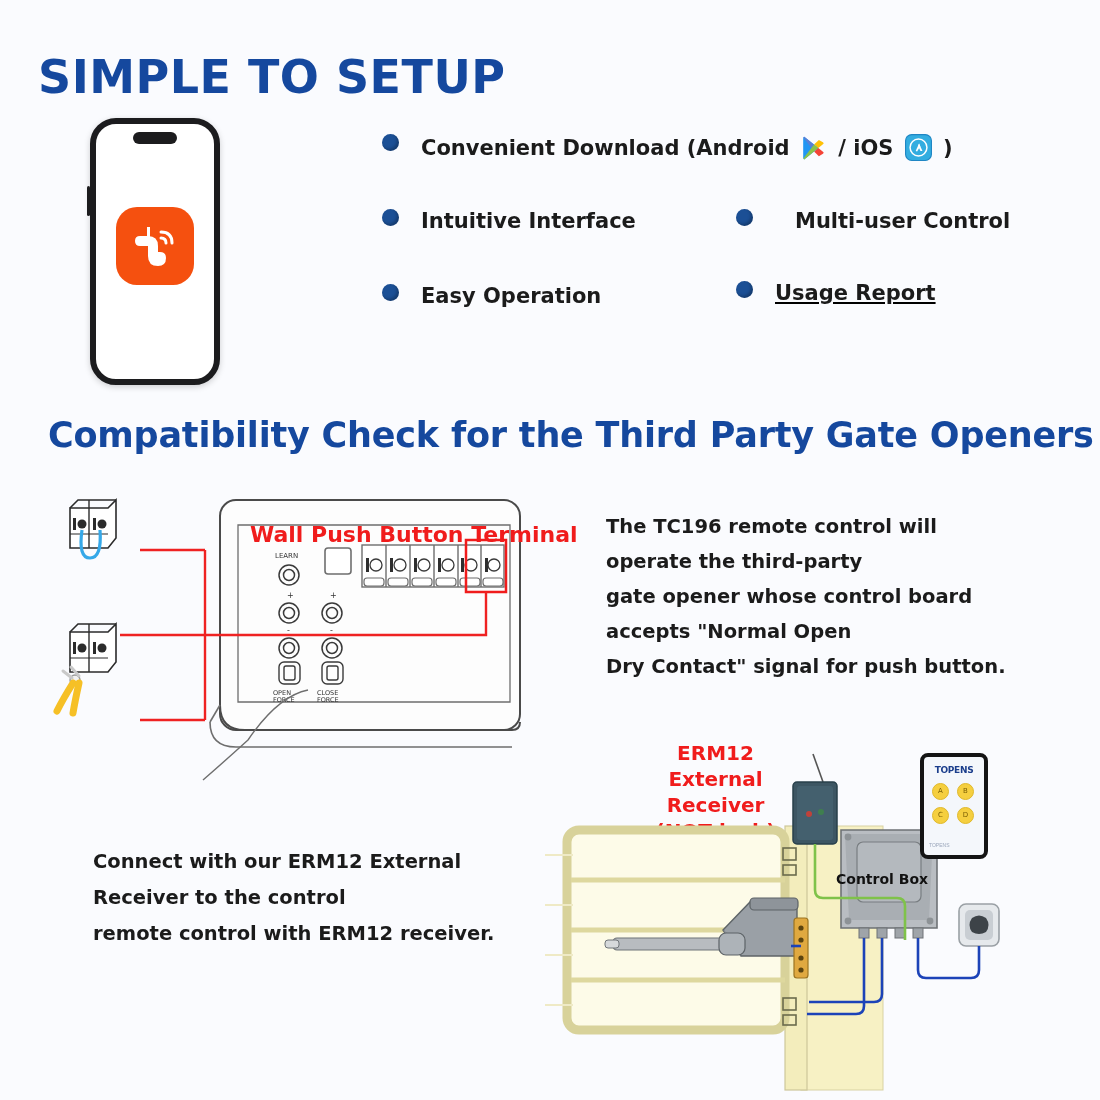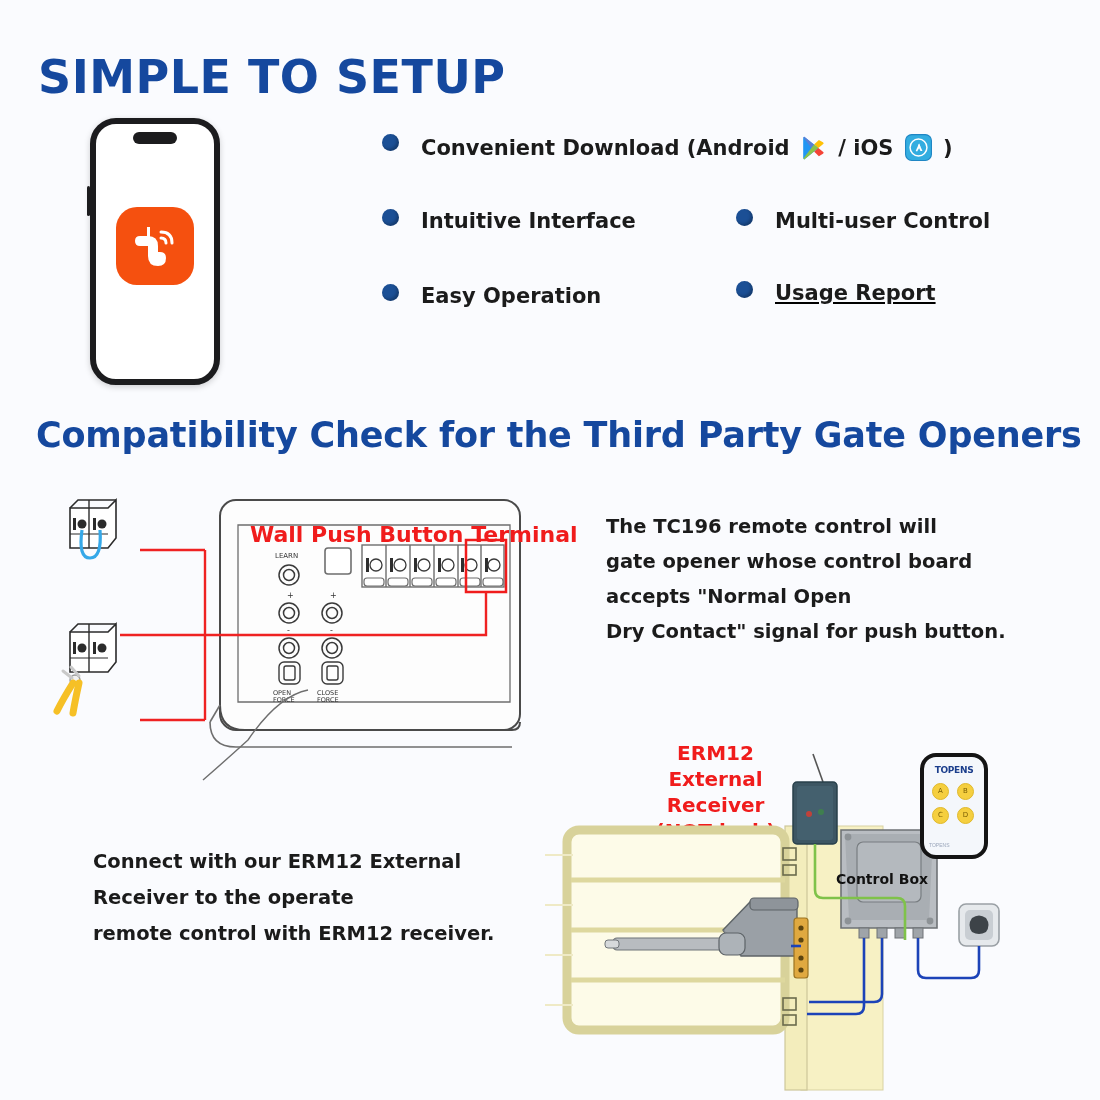--- a/index.html
+++ b/index.html
@@ -12,21 +12,21 @@
   .abs{position:absolute;}
 
   
   #h1-simple{
     left:38px;top:50px;
     font-size:46px;font-weight:bold;letter-spacing:.5px;
     color:#15489e;
     font-family:"DejaVu Sans","Liberation Sans",sans-serif;
   }
   #h2-compat{
-    left:36px;top:415px;
+    left:48px;top:415px;
     font-size:35px;font-weight:bold;
     color:#15489e;letter-spacing:-.2px;
     font-family:"DejaVu Sans","Liberation Sans",sans-serif;
   }
 
   
   #phone-tuya{
     left:90px;top:118px;width:118px;height:255px;
     border:6px solid #1c1c1e;border-radius:26px;background:#fff;
     box-shadow:0 2px 6px rgba(0,0,0,.18);
@@ -55,21 +55,21 @@
     box-shadow:inset -2px -2px 3px rgba(0,0,0,.25);
   }
   .feat-label{
     margin-left:22px;font-size:21px;font-weight:bold;color:#1b1b1b;
     white-space:nowrap;
     font-family:"DejaVu Sans","Liberation Sans",sans-serif;
   }
   #feat-download{left:382px;top:134px;}
   #feat-intuitive{left:382px;top:209px;}
   #feat-easy{left:382px;top:284px;}
-  #feat-multiuser{left:736px;top:209px;}
+  #feat-multiuser{left:736px;top:209px;gap:20px;}
   #feat-usage{left:736px;top:281px;text-decoration:underline;}
 
   .store-icon{display:inline-block;vertical-align:-6px;margin:0 4px;}
   .gplay{width:26px;height:26px;}
   .appstore{width:27px;height:27px;border-radius:7px;}
 
   
   #board-wrap{left:60px;top:490px;width:520px;height:290px;}
   .board-label-red{
     position:absolute;left:250px;top:522px;
@@ -95,21 +95,21 @@
   }
   #label-controlbox{
     left:836px;top:871px;
     font-size:14px;font-weight:bold;color:#111;white-space:nowrap;
     font-family:"DejaVu Sans","Liberation Sans",sans-serif;
   }
 
   
   #phone-topens{
     left:920px;top:753px;width:60px;height:98px;
-    border:4px solid #141414;border-radius:16px;background:#f4f7fb;
+    border:4px solid #141414;border-radius:8px;background:#f4f7fb;
     overflow:hidden;
   }
   #phone-topens .brand{
     position:absolute;left:0;right:0;top:8px;text-align:center;
     font-size:9px;font-weight:bold;color:#1b3e8c;letter-spacing:-.3px;
     font-family:"DejaVu Sans","Liberation Sans",sans-serif;
   }
   #phone-topens .btns{
     position:absolute;left:8px;top:26px;width:40px;
     display:grid;grid-template-columns:1fr 1fr;gap:7px 8px;
@@ -306,28 +306,29 @@
       <path d="M12 188 l-9 -7" stroke="#c9c9c9" stroke-width="3" fill="none" stroke-linecap="round"></path>
       <path d="M19 186 l-8 -9" stroke="#c9c9c9" stroke-width="3" fill="none" stroke-linecap="round"></path>
     </g>
   </g>
 </svg>
 
 <div class="abs board-label-red">Wall Push Button Terminal</div>
 
 <div class="abs" id="para-tc196">
   <div>The TC196 remote control will</div>
+  <div>operate the third-party</div>
   <div>gate opener whose control board</div>
   <div>accepts "Normal Open</div>
   <div>Dry Contact" signal for push button.</div>
 </div>
 
 <div class="abs" id="para-connect">
   <div>Connect with our ERM12 External</div>
-  <div>Receiver to the operate</div>
+  <div>Receiver to the control</div>
   <div>remote control with ERM12 receiver.</div>
 </div>
 
 <div class="abs" id="label-erm12">
   <div>ERM12 External</div>
   <div>Receiver</div>
   <div>(NOT incl.)</div>
 </div>
 
 <svg class="abs" style="left:545px;top:770px;width:480px;height:320px" viewBox="0 0 480 320">

